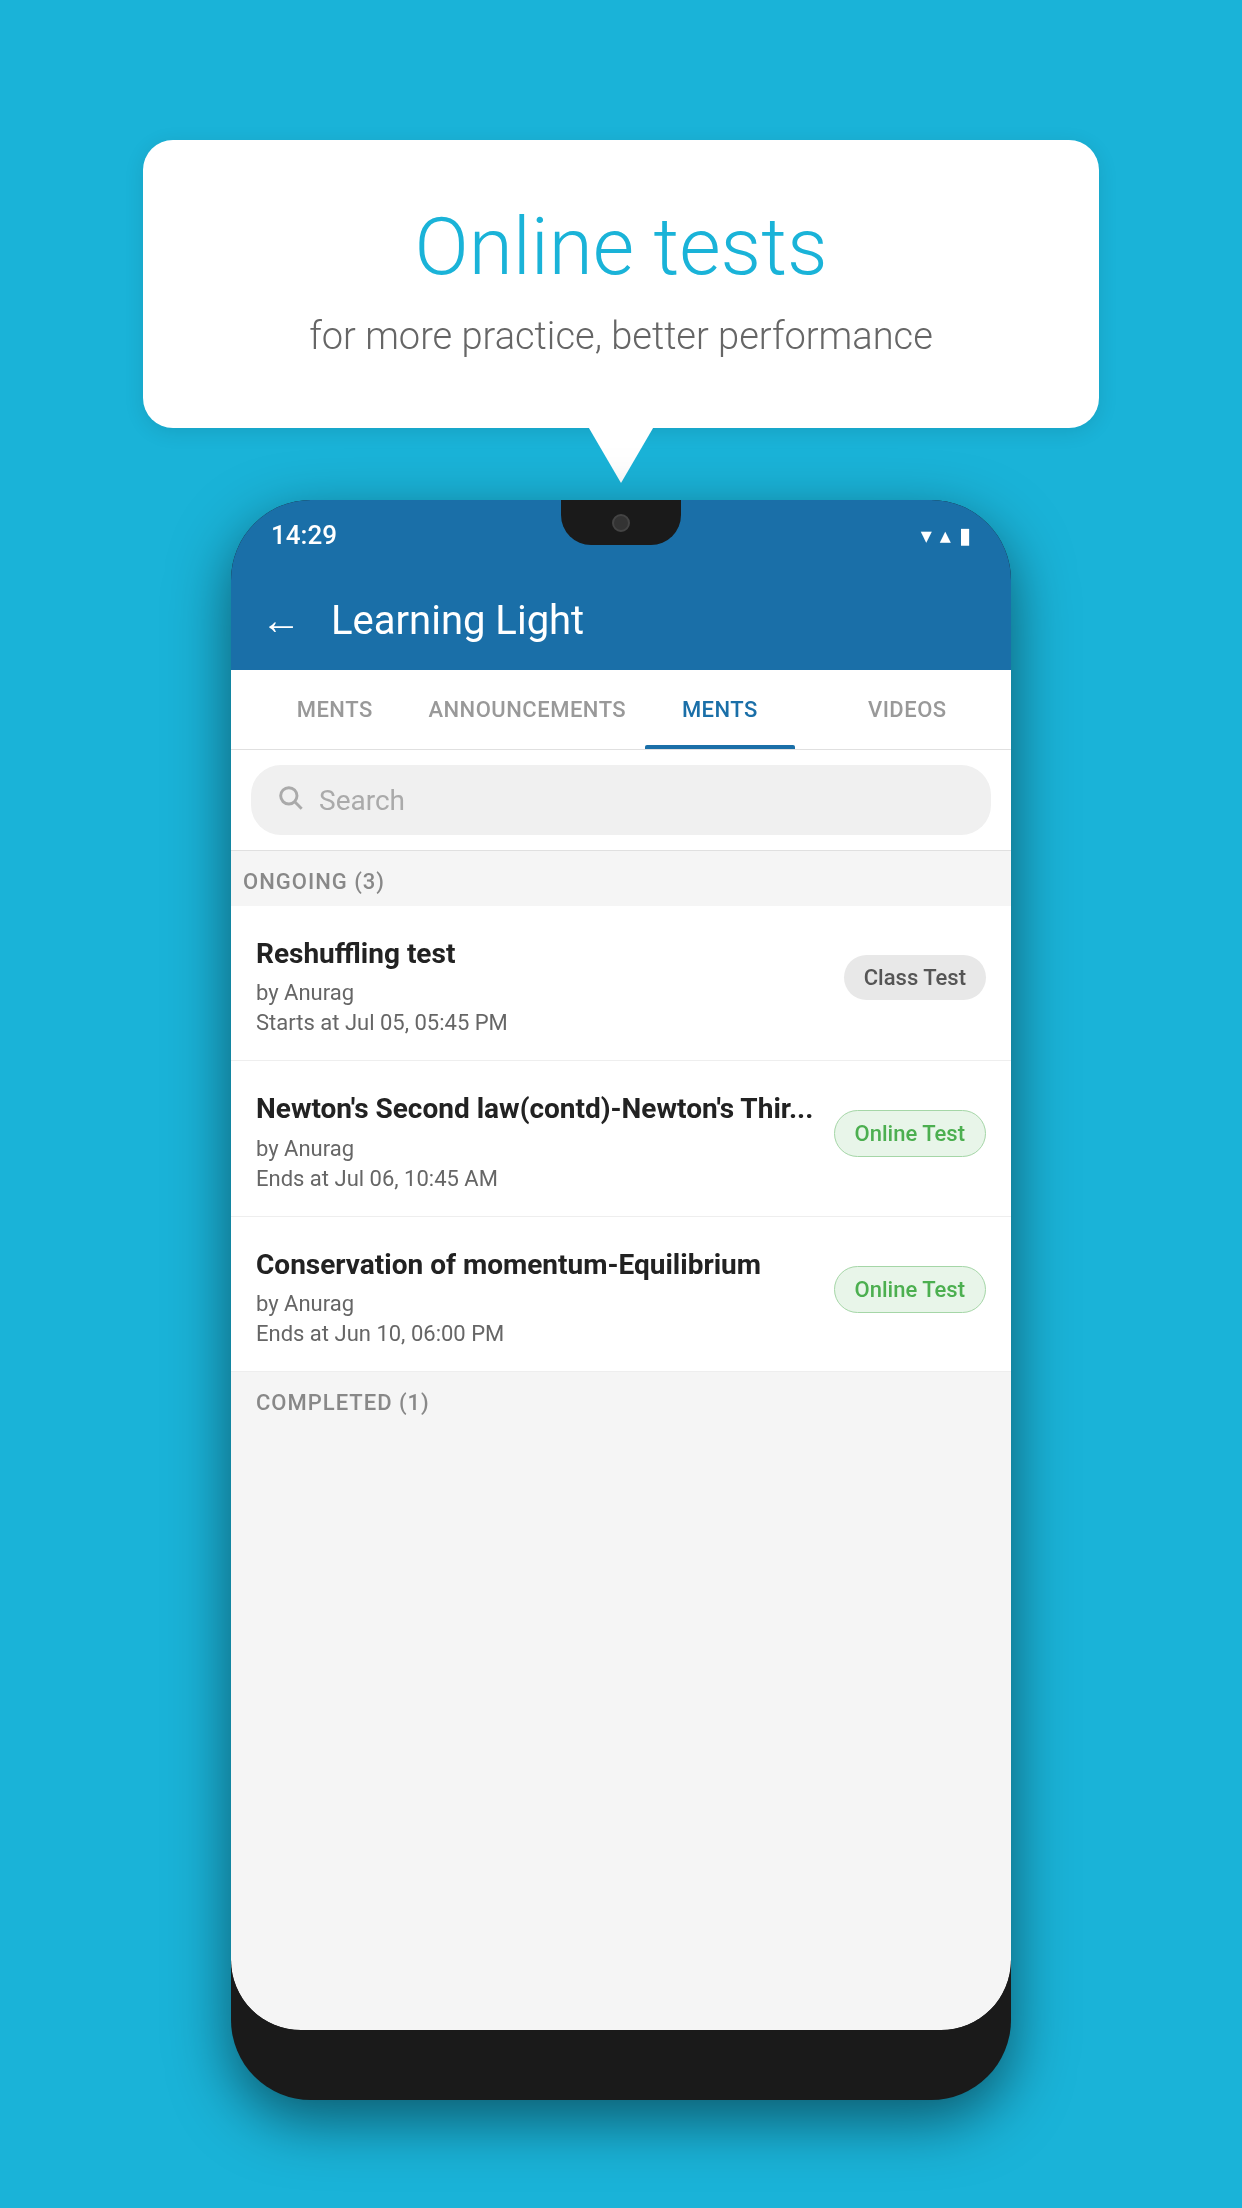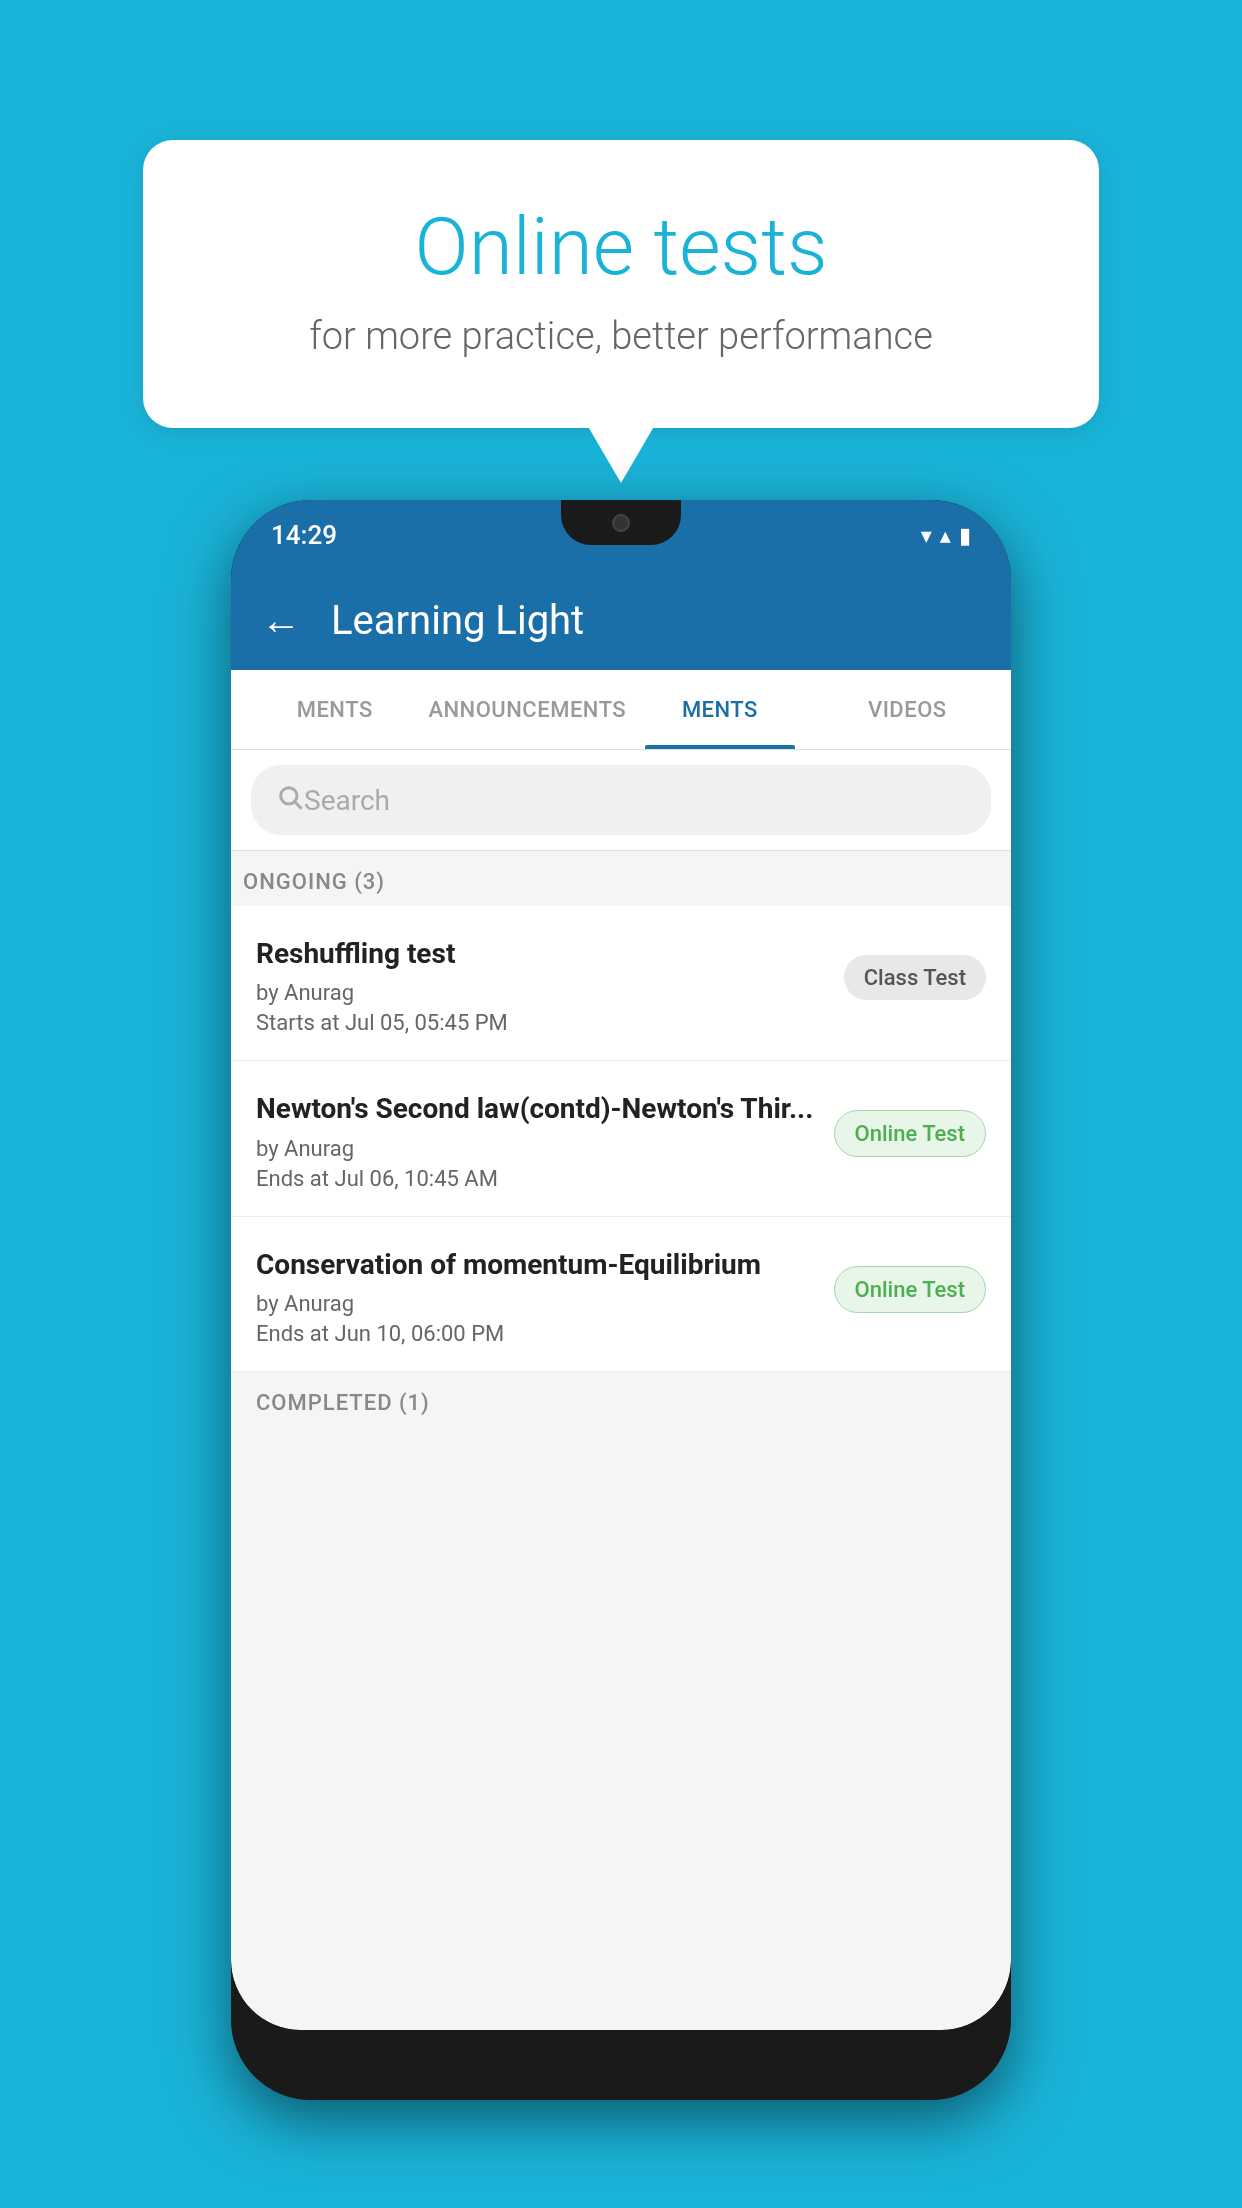--- a/index.html
+++ b/index.html
@@ -199,21 +199,21 @@
       border-bottom: 1px solid #e0e0e0;
     }
 
     .search-bar {
       background: #f0f0f0;
       border-radius: 30px;
       height: 70px;
       display: flex;
       align-items: center;
       padding: 0 25px;
-      gap: 0;
+      gap: 15px;
     }
 
     .search-icon-svg {
       color: #aaa;
       font-size: 30px;
     }
 
     .search-placeholder {
       color: #aaa;
       font-size: 28px;

